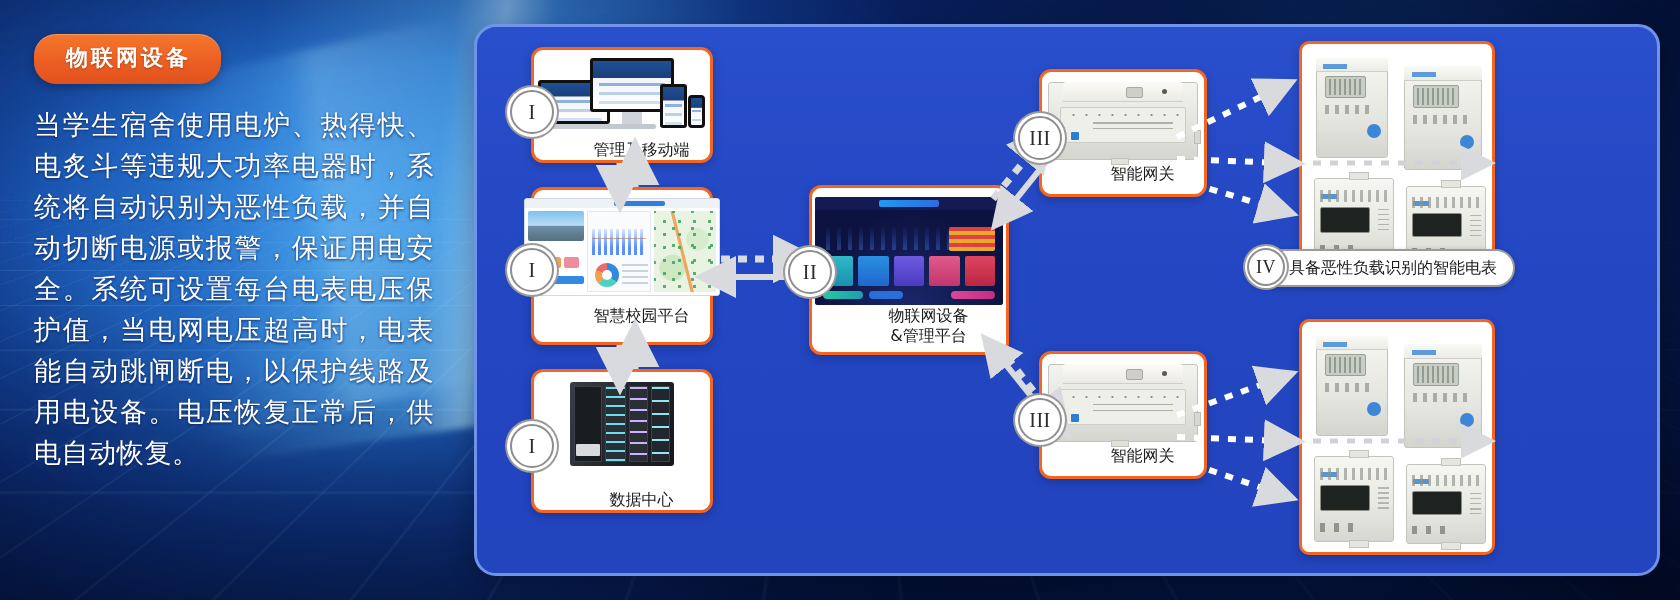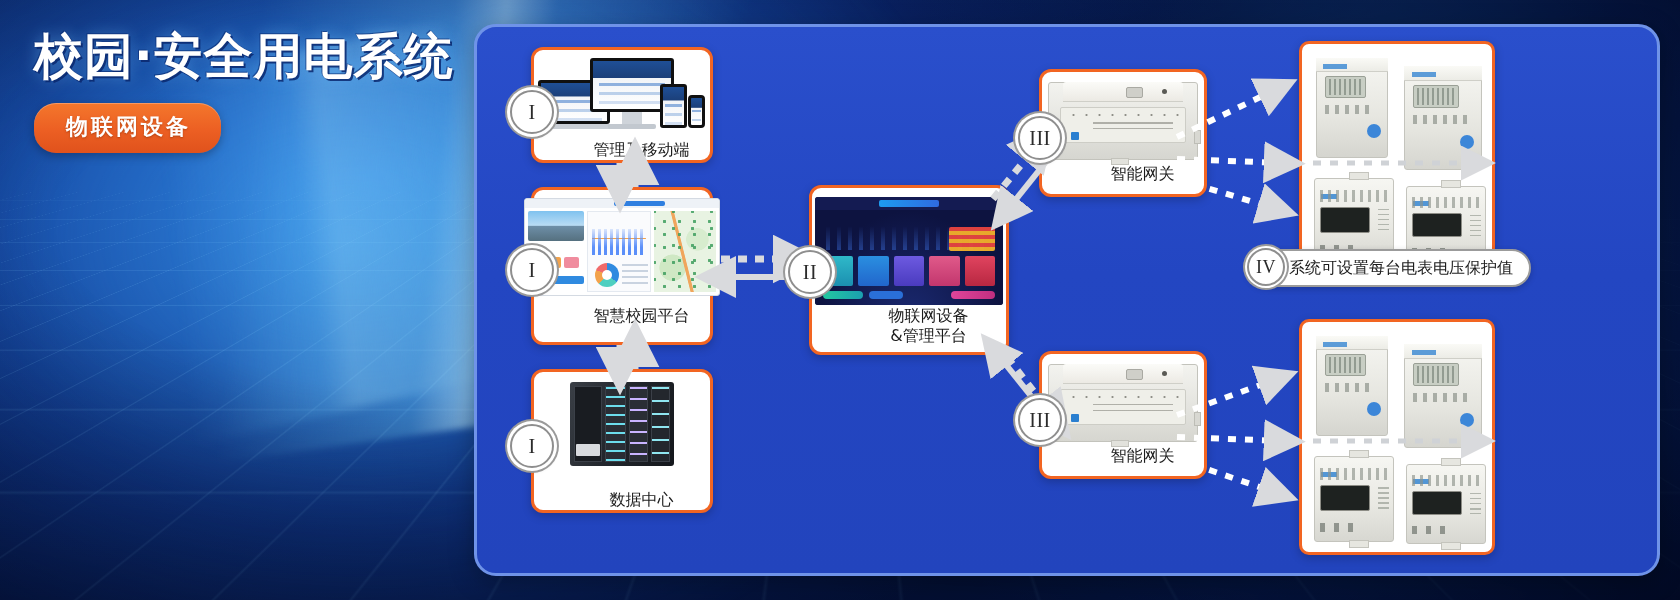--- a/index.html
+++ b/index.html
@@ -368,24 +368,24 @@
   <div class="bg-glow-b"></div>
   <div class="bg-grid"></div>
   <div class="bg-arc"></div>
   <div class="bg-arc2"></div>
   <div class="bg-sweep"></div>
   <div class="bg-sweep2"></div>
   <div class="bg-vig"></div>
 </div>
 
 <div class="left-col">
-  <div class="page-title">校园·安全用电系统</div>
   <div class="badge-wrap">
     <span class="badge">物联网设备</span>
   </div>
+  <div class="body-copy">当学生宿舍使用电炉、热得快、电炙斗等违规大功率电器时，系统将自动识别为恶性负载，并自动切断电源或报警，保证用电安全。系统可设置每台电表电压保护值，当电网电压超高时，电表能自动跳闸断电，以保护线路及用电设备。电压恢复正常后，供电自动恢复。</div>
 </div>
 
 <div class="panel">
 
   <div class="conn" style="left:0;top:0;width:1180px;height:546px;">
     <svg width="1180" height="546" viewBox="0 0 1180 546">
       <defs>
         <marker id="ah" markerWidth="7" markerHeight="7" refX="3.2" refY="3.5" orient="auto">
           <path d="M0,0 L7,3.5 L0,7 Z" fill="#d9dadd"></path>
         </marker>
@@ -628,16 +628,16 @@
         <div class="mw-head"></div>
         <div class="mw-lcd"></div>
         <div class="mw-side"></div>
         <div class="mw-foot"></div>
     </div>
   </div>
 
   <div class="iv-pill" style="left:770px; top:222px;">
     <span class="rnum" style="left:-2px; top:-3px; width:38px; height:38px; font-size:18px;
           box-shadow:0 0 0 2px #ffffff, 0 0 0 4px #9a9a9a;">IV</span>
-    <span>系统可设置每台电表电压保护值</span>
+    <span>具备恶性负载识别的智能电表</span>
   </div>
 
 </div>
 
 </body></html>

